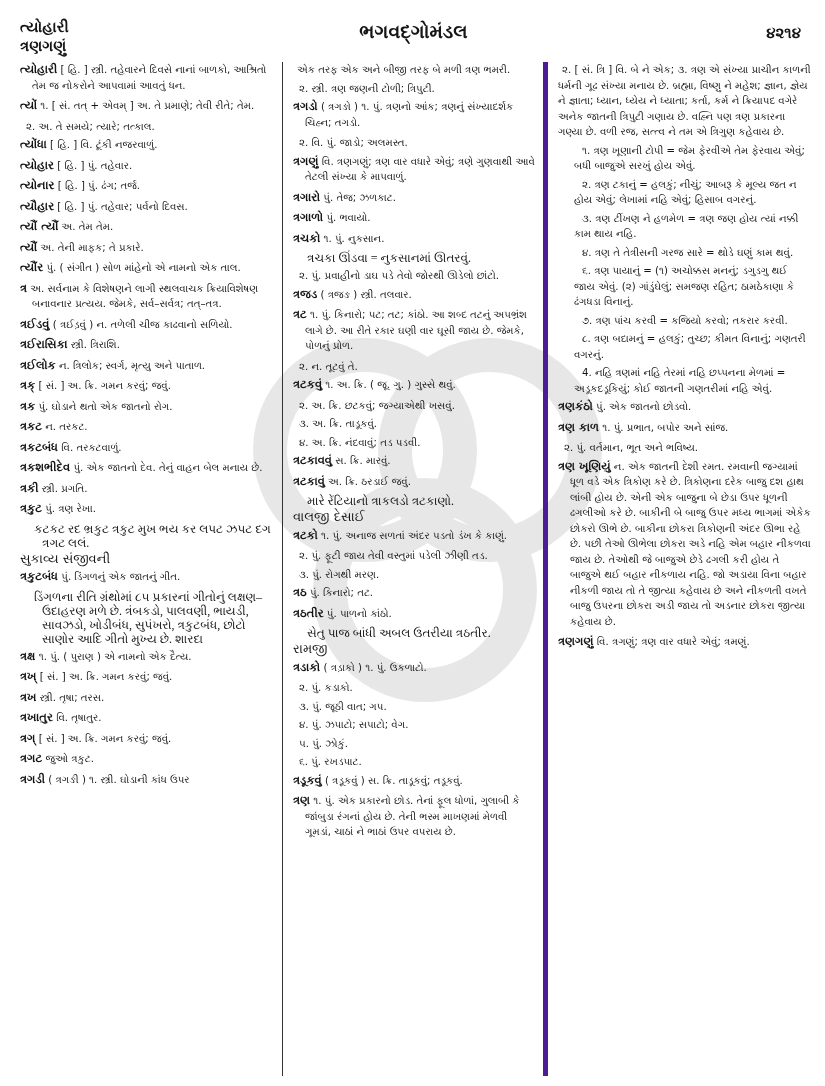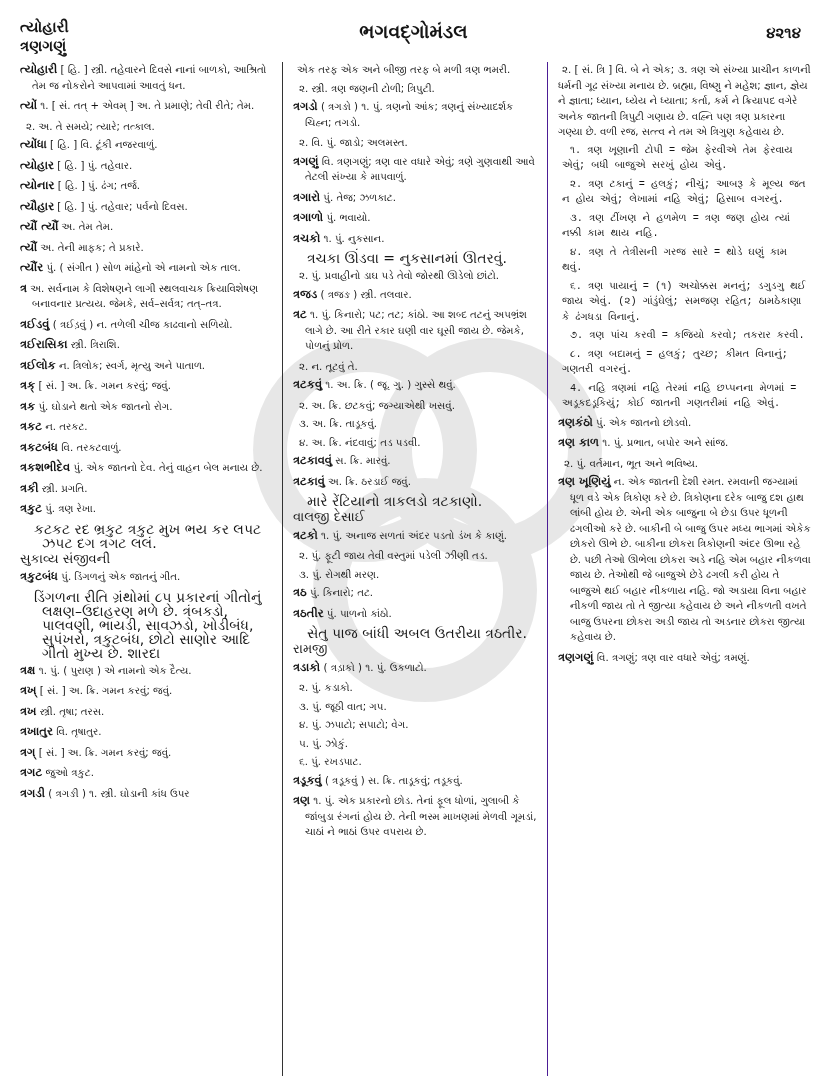--- a/index.html
+++ b/index.html
@@ -76,21 +76,21 @@
       overflow: hidden;
     }
     .col-left {
       width: 262px;
       padding-right: 10px;
     }
     .col-mid {
       width: 266px;
       padding: 0 8px 0 10px;
       border-left: 1px solid #333;
-      border-right: 1px solid #4c1d95;
+      border-right: 5px solid #4c1d95;
     }
     .col-right {
       width: 263px;
       padding-left: 10px;
     }
     .entry {
       margin: 0 0 5px 0;
       padding-left: 12px;
       text-indent: -12px;
     }
@@ -100,33 +100,33 @@
     }
     .sense {
       margin: 0 0 3px 0;
       padding-left: 12px;
       text-indent: -6px;
     }
     .quote {
       margin: 0 0 3px 0;
       padding-left: 22px;
       text-indent: -8px;
-      font-size: 14px;
+      font-size: 12px;
       line-height: 14px;
+      font-family: Liberation Serif, serif;
     }
     .attrib {
       text-align: left;
       font-size: 13px;
       margin: -2px 0 3px 0;
     }
     .idiom {
-      margin: 0 0 3px 0;
+      margin: 0 0 3px 12px;
       padding-left: 4px;
       text-indent: 8px;
-      font-family: Liberation Mono, monospace;
     }
     .para {
       margin: 0 0 3px 0;
       text-indent: 4px;
     }
   </style>
 </head>
 <body>
 
 <svg class="watermark" viewBox="0 0 380 420">

